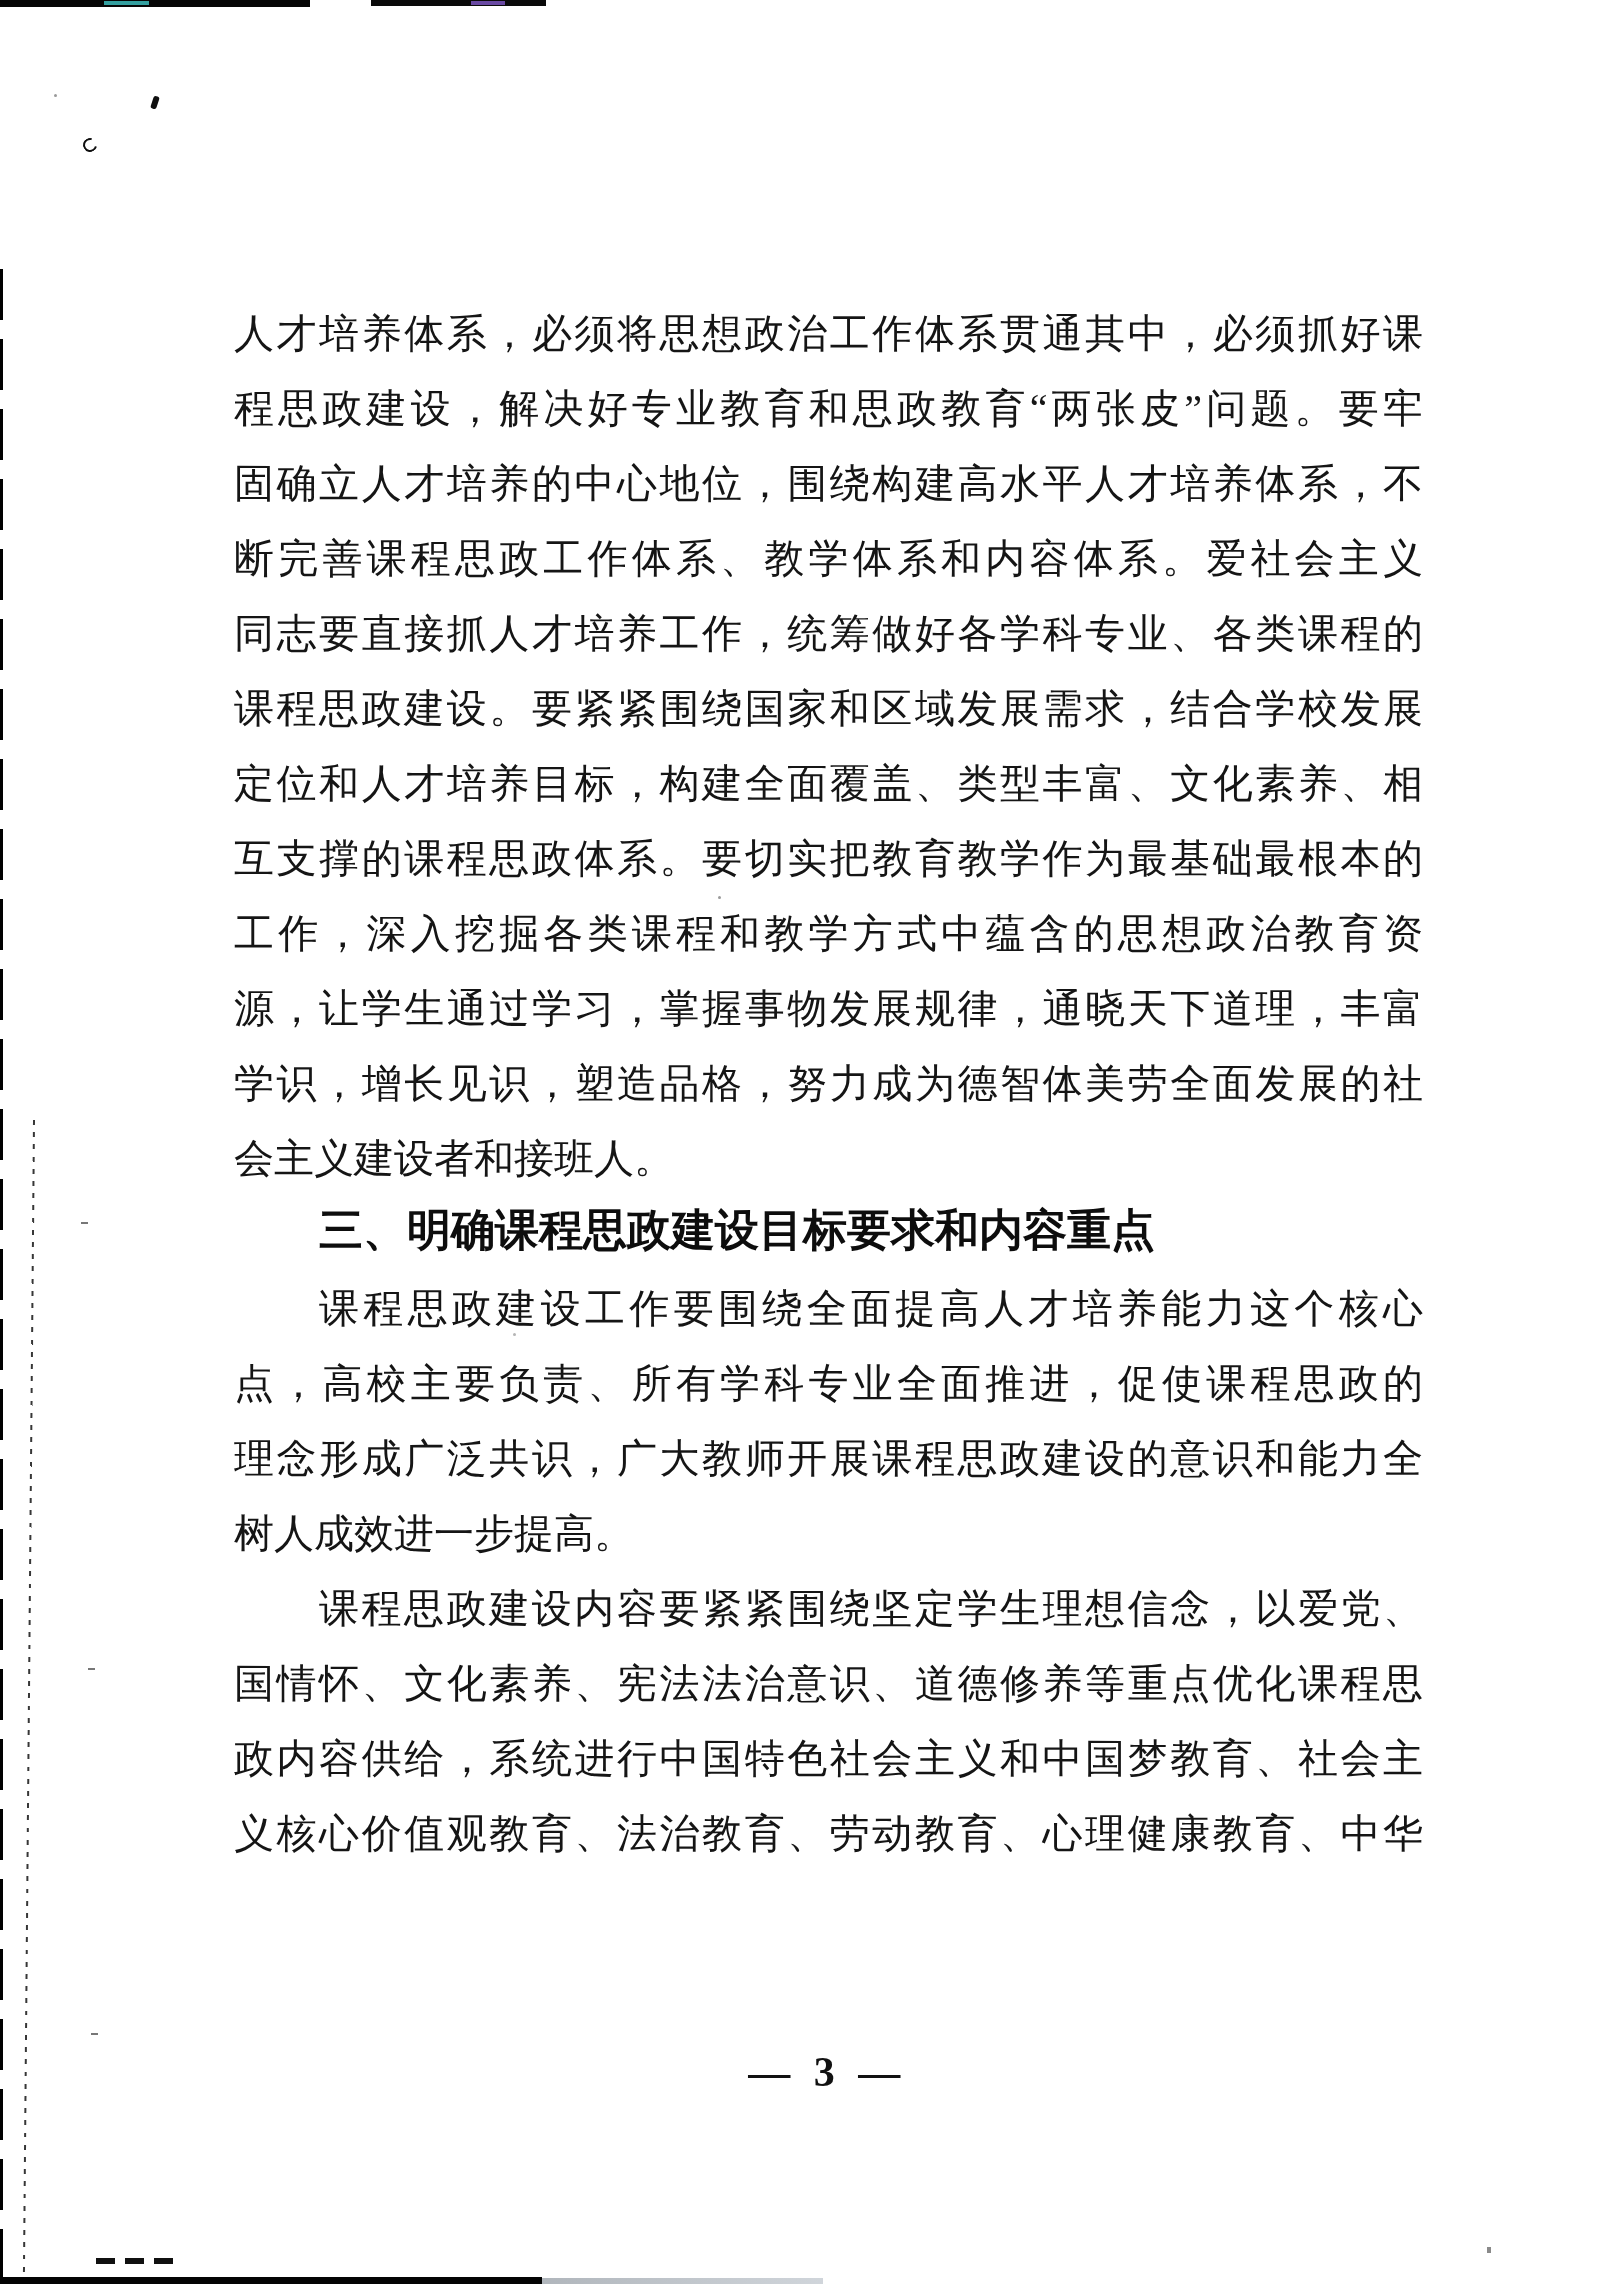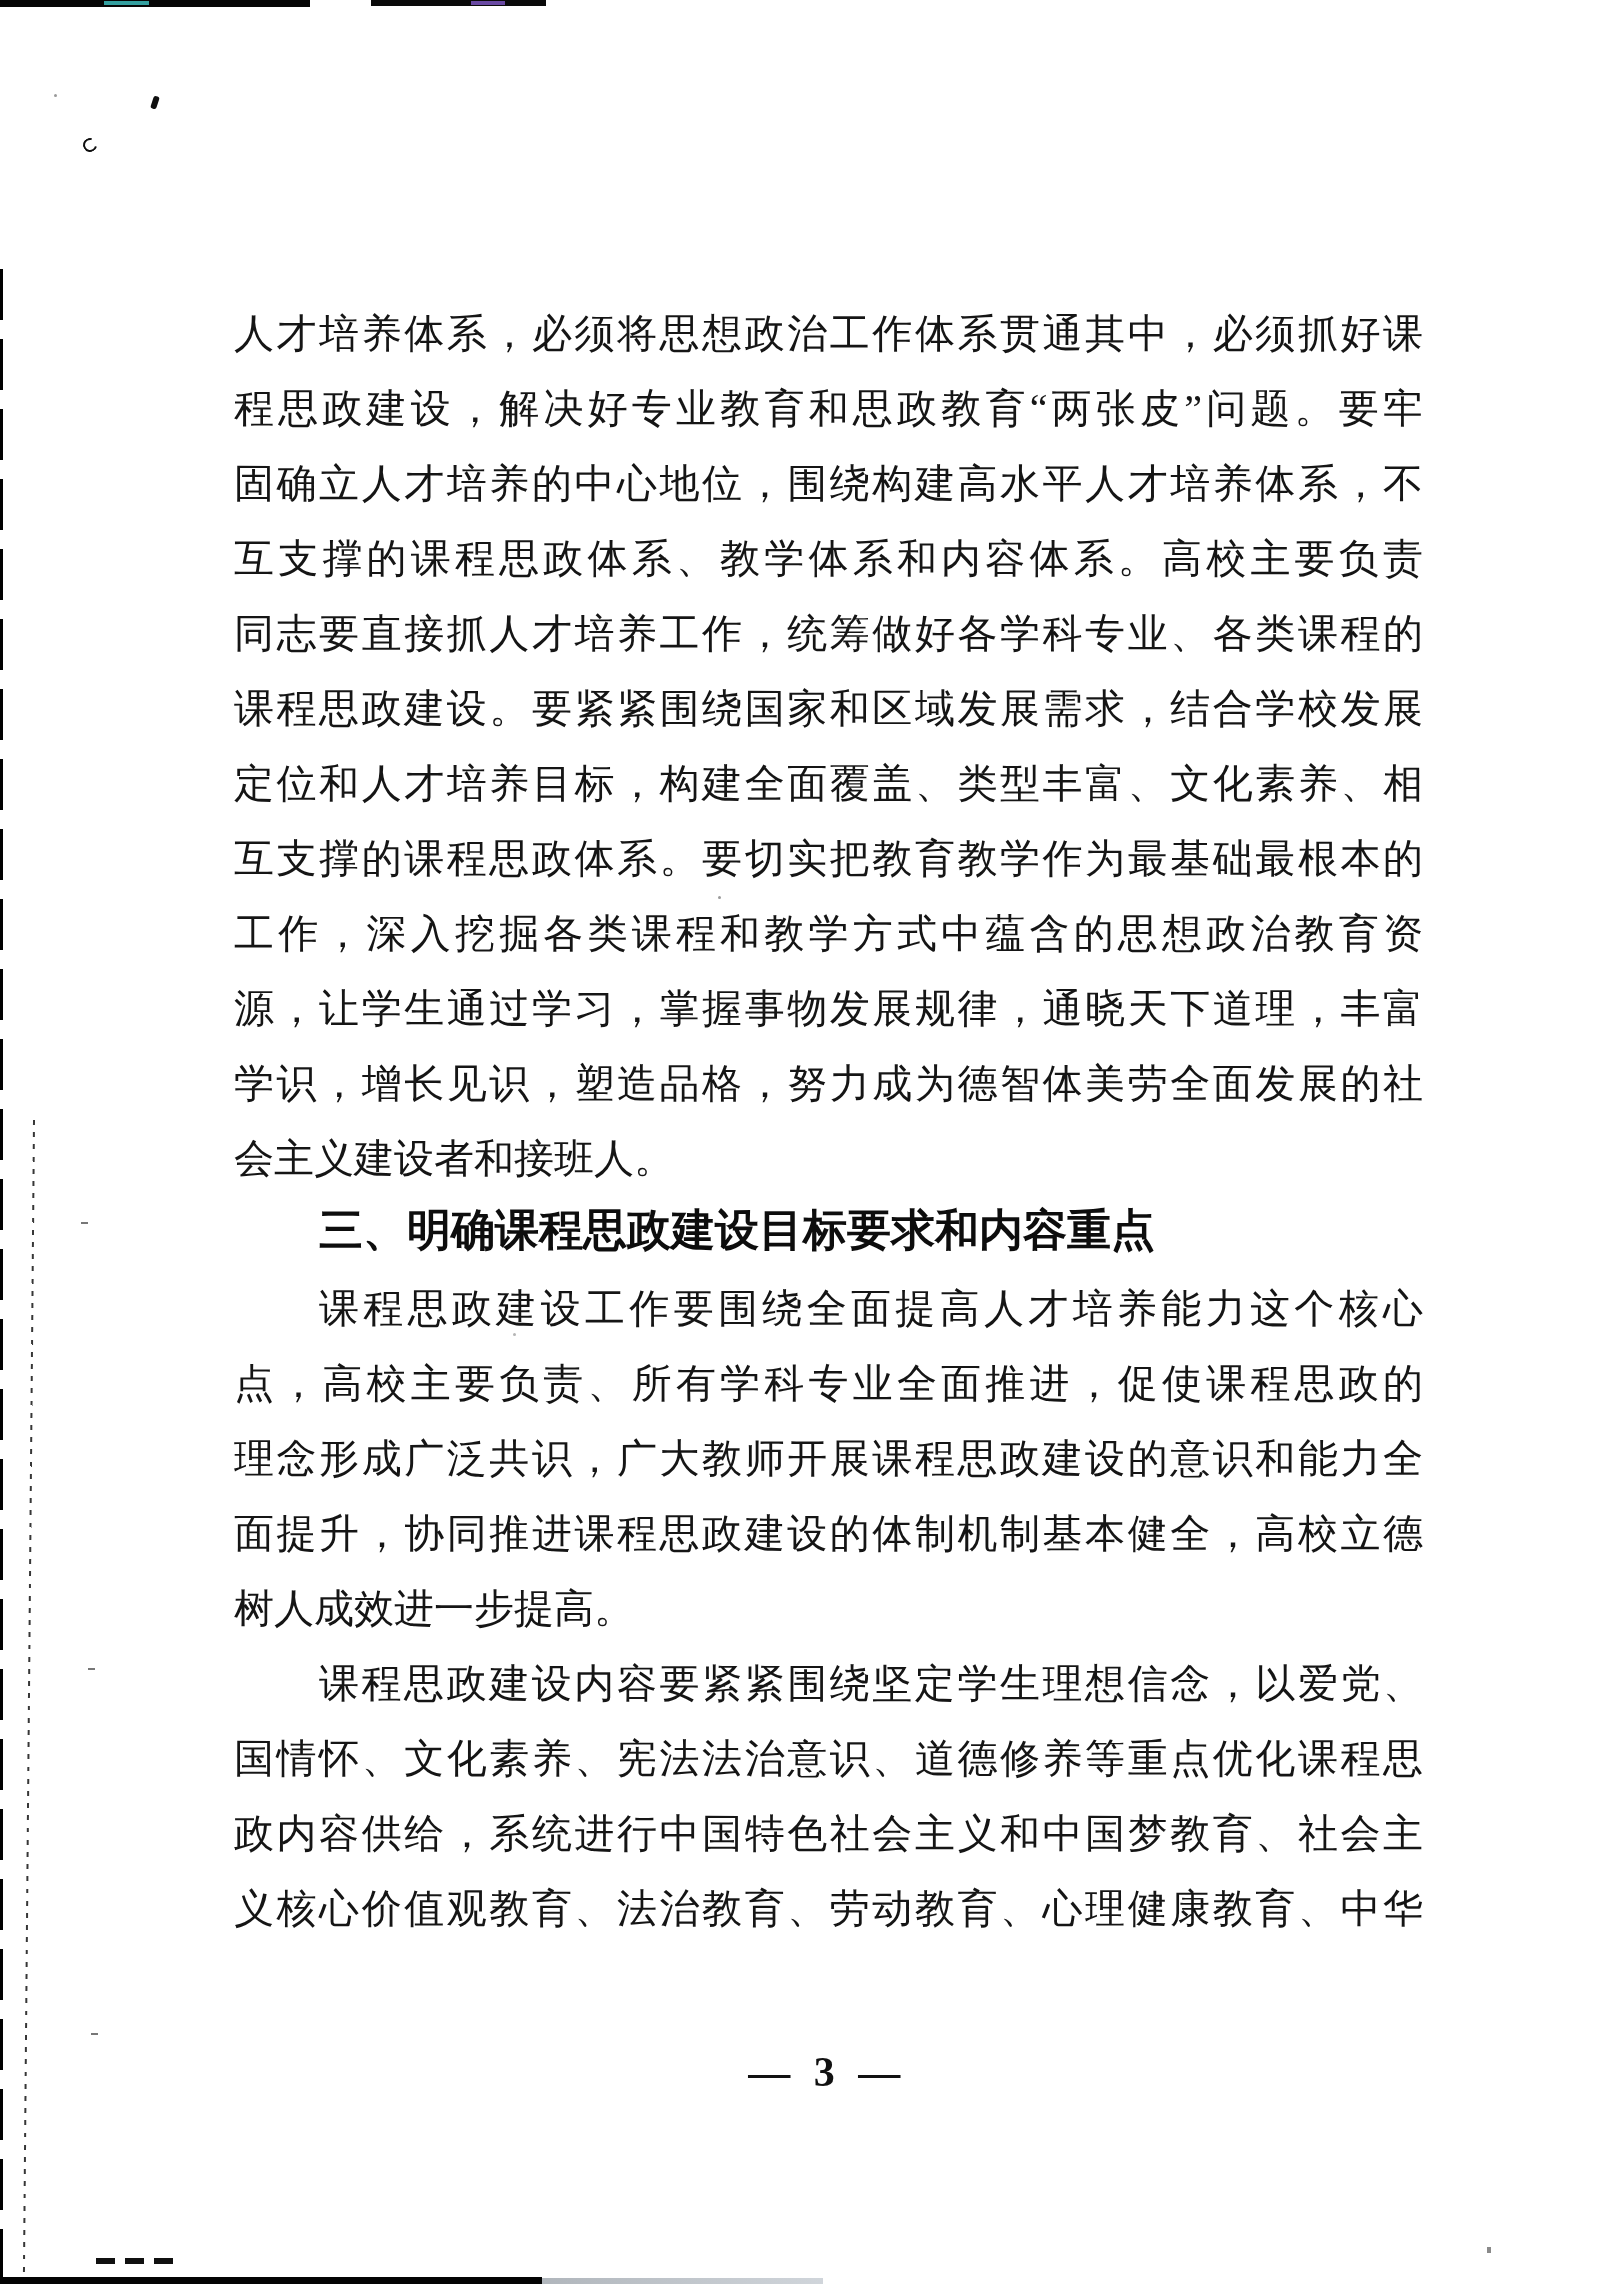--- a/index.html
+++ b/index.html
@@ -99,34 +99,33 @@
   <div class="art speck s3"></div>
   <div class="art speck s4"></div>
   <div class="art dot d1"></div>
   <div class="art dot d2"></div>
   <div class="art dot d3"></div>
 
   <div class="textblock">
     <div class="line">人才培养体系，必须将思想政治工作体系贯通其中，必须抓好课</div>
     <div class="line">程思政建设，解决好专业教育和思政教育“两张皮”问题。要牢</div>
     <div class="line">固确立人才培养的中心地位，围绕构建高水平人才培养体系，不</div>
-    <div class="line">互支撑的课程思政体系、教学体系和内容体系。高校主要负责</div>
+    <div class="line">断完善课程思政工作体系、教学体系和内容体系。爱社会主义</div>
     <div class="line">同志要直接抓人才培养工作，统筹做好各学科专业、各类课程的</div>
     <div class="line">课程思政建设。要紧紧围绕国家和区域发展需求，结合学校发展</div>
     <div class="line">定位和人才培养目标，构建全面覆盖、类型丰富、文化素养、相</div>
     <div class="line">互支撑的课程思政体系。要切实把教育教学作为最基础最根本的</div>
     <div class="line">工作，深入挖掘各类课程和教学方式中蕴含的思想政治教育资</div>
     <div class="line">源，让学生通过学习，掌握事物发展规律，通晓天下道理，丰富</div>
     <div class="line">学识，增长见识，塑造品格，努力成为德智体美劳全面发展的社</div>
     <div class="line end">会主义建设者和接班人。</div>
     <div class="line heading indent">三、明确课程思政建设目标要求和内容重点</div>
     <div class="line indent">课程思政建设工作要围绕全面提高人才培养能力这个核心</div>
     <div class="line">点，高校主要负责、所有学科专业全面推进，促使课程思政的</div>
     <div class="line">理念形成广泛共识，广大教师开展课程思政建设的意识和能力全</div>
-    <div class="line">面提升，协同推进课程思政建设的体制机制基本健全，高校立德</div>
     <div class="line end">树人成效进一步提高。</div>
     <div class="line indent">课程思政建设内容要紧紧围绕坚定学生理想信念，以爱党、</div>
     <div class="line">国情怀、文化素养、宪法法治意识、道德修养等重点优化课程思</div>
     <div class="line">政内容供给，系统进行中国特色社会主义和中国梦教育、社会主</div>
     <div class="line">义核心价值观教育、法治教育、劳动教育、心理健康教育、中华</div>
   </div>
 
   <div class="pageno">
     <span class="inner">— 3 —</span>
   </div>

